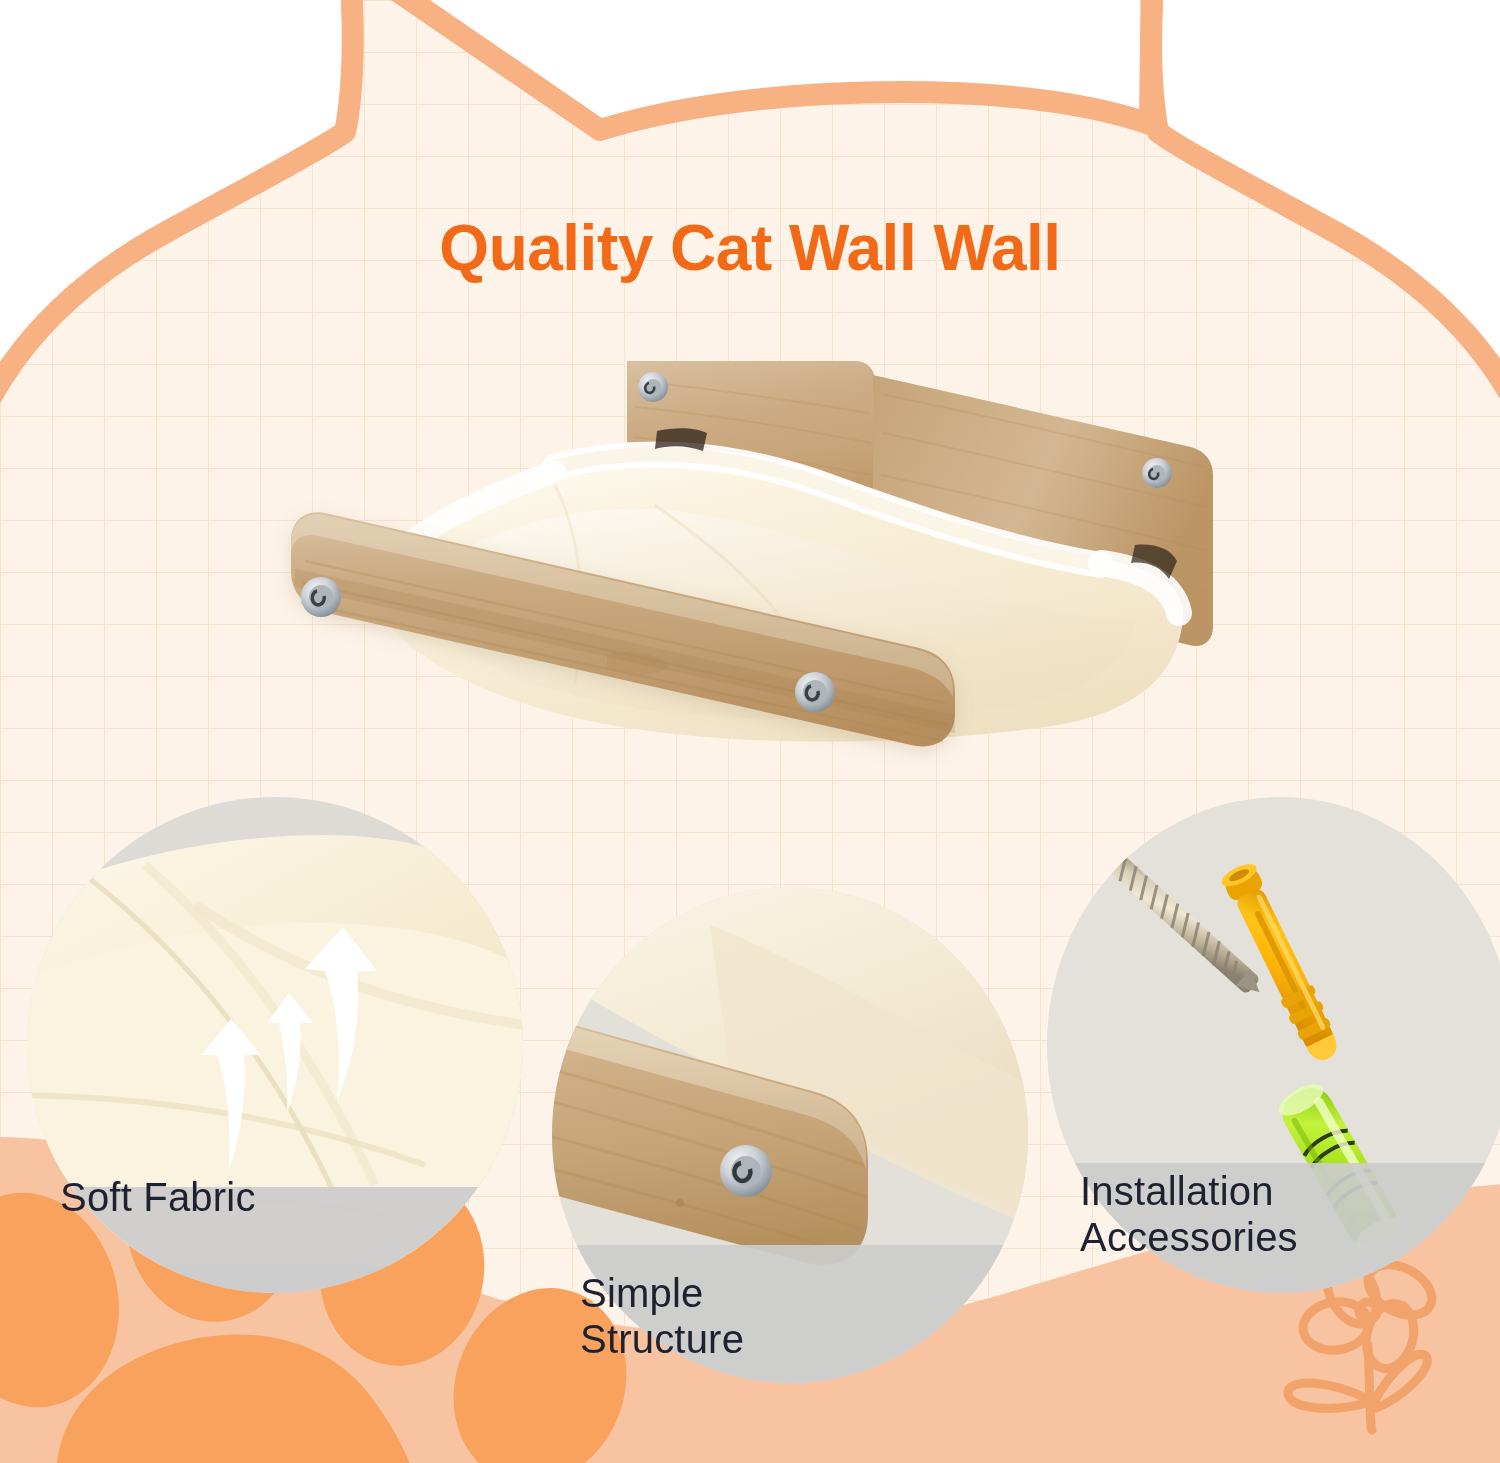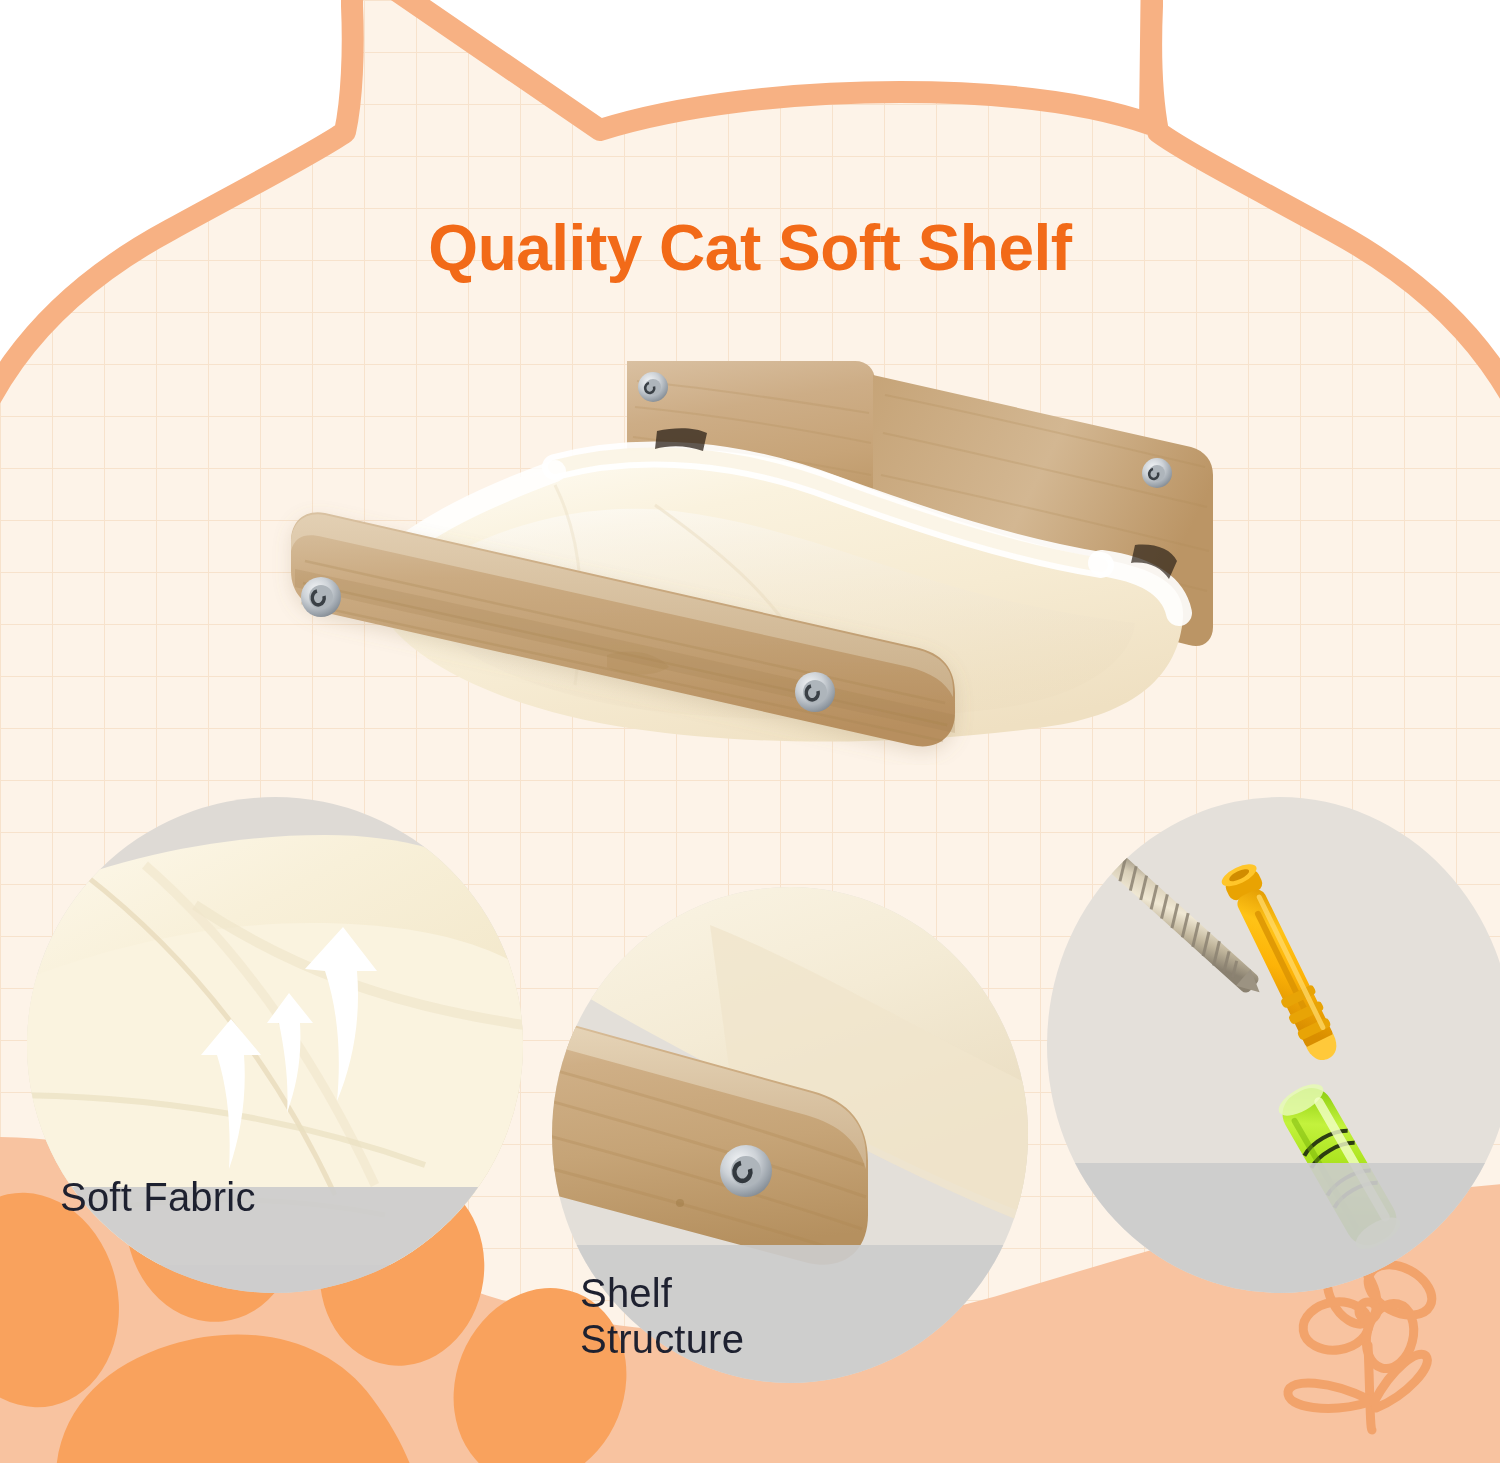--- a/index.html
+++ b/index.html
@@ -443,21 +443,21 @@
       <g>
         <circle cx="196" cy="286" r="26" fill="url(#screwG2)"></circle>
         <circle cx="196" cy="286" r="15" fill="#AEB5BB"></circle>
         <path d="M 191 278 a 8 9 0 1 0 9 6" fill="none" stroke="#32383E" stroke-width="4.5"></path>
       </g>
 
       <rect x="-20" y="360" width="520" height="180" fill="#CCCCCC" opacity="0.92"></rect>
     </g>
   </svg>
 
-  <div id="label-simple" class="feat-label">Shelf
+  <div id="label-simple" class="feat-label">Simple
 Structure</div>
 
   <svg style="position:absolute;left:1045px;top:795px;z-index:30" viewBox="0 0 470 500" width="470" height="500">
     <defs>
       <clipPath id="c3">
           <ellipse cx="235" cy="250" rx="233" ry="248"></ellipse>
         </clipPath>
       <linearGradient id="screwBody" x1="0" y1="0" x2="1" y2="0.3">
         <stop offset="0%" stop-color="#8E8573"></stop>
         <stop offset="25%" stop-color="#D9CFB8"></stop>
@@ -548,16 +548,18 @@
         </g>
 
         <rect x="14" y="-19" width="142" height="9" rx="4.5" fill="#F2FFC8" opacity="0.8"></rect>
         <rect x="20" y="13" width="128" height="6" rx="3" fill="#6FAE04" opacity="0.45"></rect>
       </g>
 
       <rect x="-20" y="368" width="520" height="170" fill="#CCCCCC" opacity="0.92"></rect>
     </g>
   </svg>
 
-
-  <div id="title">Quality Cat Soft Shelf</div>
+  <div id="label-install" class="feat-label">Installation
+Accessories</div>
+
+  <div id="title">Quality Cat Wall Wall</div>
 
 </div>
 
 </body></html>

